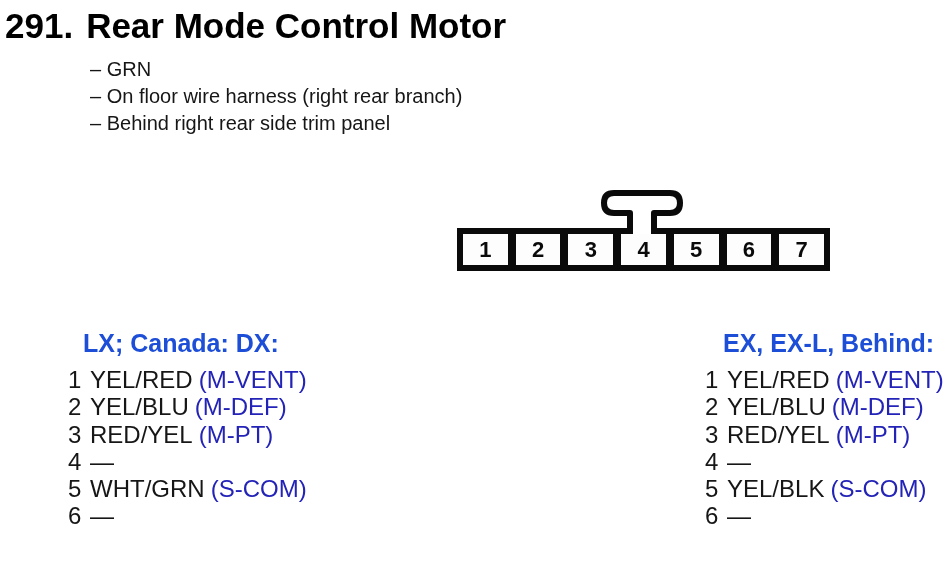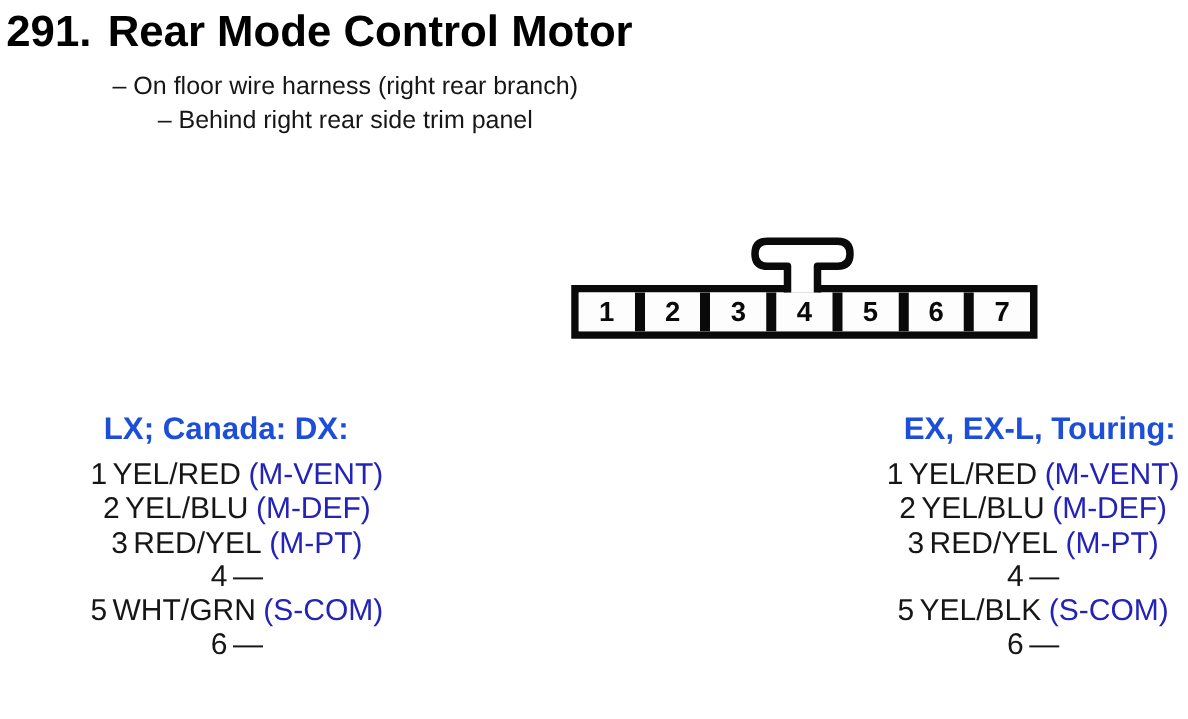--- a/index.html
+++ b/index.html
@@ -3,21 +3,20 @@
 <meta charset="utf-8">
 <style>
   html,body{margin:0;padding:0;background:#ffffff;}
   .page{
     position:relative;
     width:950px;height:575px;
     background:#ffffff;
     font-family:"Liberation Sans", sans-serif;
     color:#141414;
     overflow:hidden;
-    text-align:center;
   }
   
   .title{
     position:absolute;left:5px;top:6px;
     font-size:35px;font-weight:bold;color:#000;
     white-space:nowrap;letter-spacing:0px;
   }
   .title .title-text{margin-left:13px;}
   
   .notes{
@@ -68,20 +67,21 @@
 <body>
 
 <div class="page">
 
   <div class="title">
     <span>291.</span><span class="title-text">Rear Mode Control Motor</span>
   </div>
 
   <div class="notes">
 
+      <div>– GRN</div>
 
       <div>– On floor wire harness (right rear branch)</div>
 
       <div>– Behind right rear side trim panel</div>
     </div>
 
   <div class="connector-body">
 
       <div class="connector-cell">
         <span>1</span>
@@ -125,21 +125,21 @@
       <div><span class="pin-num">3</span><span class="wire">RED/YEL</span><span class="signal" style="color: rgb(35, 35, 184);">(M-PT)</span></div>
 
       <div><span class="pin-num">4</span><span class="wire">—</span><span class="signal" style="color: rgb(35, 35, 184);"></span></div>
 
       <div><span class="pin-num">5</span><span class="wire">WHT/GRN</span><span class="signal" style="color: rgb(35, 35, 184);">(S-COM)</span></div>
 
       <div><span class="pin-num">6</span><span class="wire">—</span><span class="signal" style="color: rgb(35, 35, 184);"></span></div>
 
     </div>
 
-  <div class="col-header right">EX, EX-L, Touring:</div>
+  <div class="col-header right">EX, EX-L, Behind:</div>
   <div class="pin-rows right">
 
       <div><span class="pin-num">1</span><span class="wire">YEL/RED</span><span class="signal" style="color: rgb(35, 35, 184);">(M-VENT)</span></div>
 
       <div><span class="pin-num">2</span><span class="wire">YEL/BLU</span><span class="signal" style="color: rgb(35, 35, 184);">(M-DEF)</span></div>
 
       <div><span class="pin-num">3</span><span class="wire">RED/YEL</span><span class="signal" style="color: rgb(35, 35, 184);">(M-PT)</span></div>
 
       <div><span class="pin-num">4</span><span class="wire">—</span><span class="signal" style="color: rgb(35, 35, 184);"></span></div>
 

